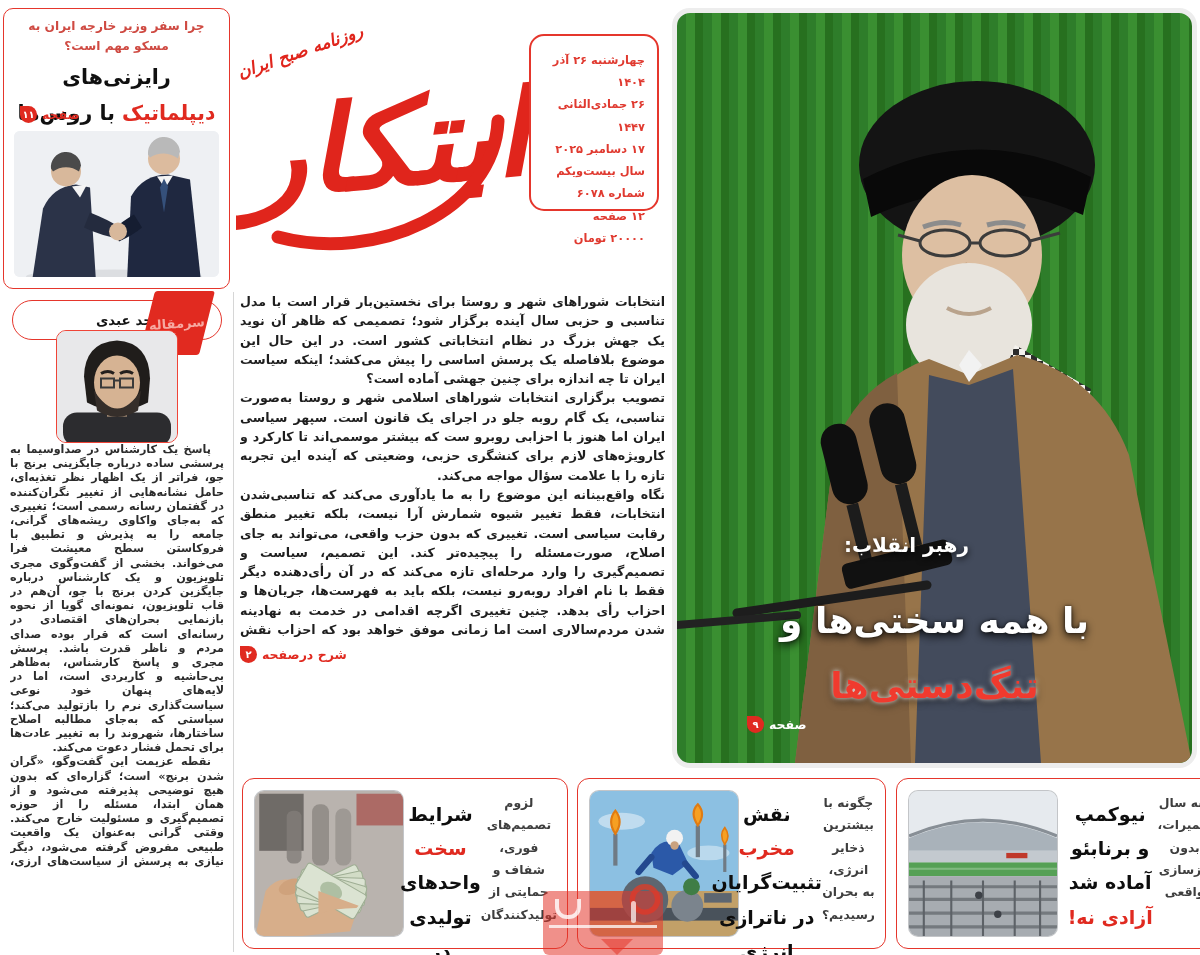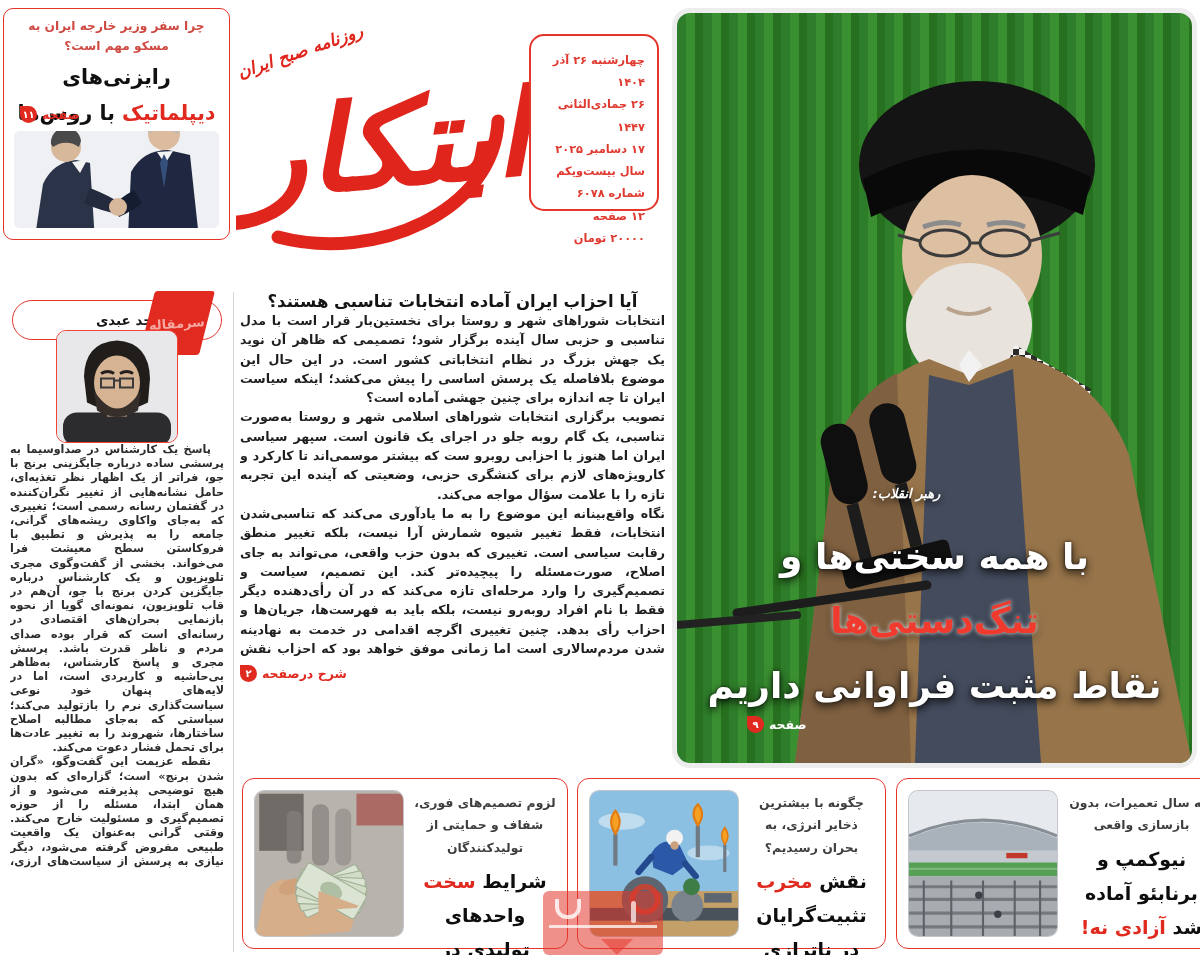--- a/index.html
+++ b/index.html
@@ -1,21 +1,21 @@
 <!DOCTYPE html>
 <html lang="fa" dir="rtl"><head>
 <meta charset="utf-8">
 <style>
   html,body{margin:0;padding:0;background:#fff;}
   *{box-sizing:border-box;}
   body{font-family:"DejaVu Sans",sans-serif;}
   #page{position:relative;width:1200px;height:955px;background:#fff;overflow:hidden;direction:rtl;}
 
   
-  .tl-box{position:absolute;left:3px;top:8px;width:227px;height:232px;border:1.5px solid #e5362c;border-radius:10px;background:#fff;padding:8px 8px 17px;}
+  .tl-box{position:absolute;left:3px;top:8px;width:227px;height:281px;border:1.5px solid #e5362c;border-radius:10px;background:#fff;padding:8px 8px 17px;}
   .tl-kicker{font-size:12.2px;font-weight:bold;color:#cf4a42;text-align:center;line-height:1.6;}
   .tl-headline{margin:4px 2px 0;font-size:20.5px;font-weight:900;color:#101010;text-align:center;line-height:1.75;}
   .red{color:#e02a20;}
   .tl-pagemark{position:absolute;left:16px;top:97px;}
   .tl-photo{position:absolute;left:10px;right:10px;top:122px;bottom:11px;border-radius:6px;overflow:hidden;background:#eef0f3;}
   .tl-photo svg{width:100%;height:100%;display:block;}
 
   
   .logo-wrap{position:absolute;left:236px;top:0;width:300px;height:290px;}
   .logo-wrap svg{width:100%;height:100%;}
@@ -45,34 +45,34 @@
   .ed-headline{margin:12px 2px 8px;font-size:15.8px;font-weight:900;color:#d6231c;text-align:center;line-height:1.85;}
   .ed-body{margin:0 4px;max-height:425px;overflow:hidden;font-size:11.2px;line-height:14.2px;font-weight:bold;color:#2c2c2c;text-align:justify;}
   .ed-body p{margin:0;text-indent:13px;}
 
   
   .photo-box{position:absolute;left:672px;top:8px;width:525px;height:760px;border:5px solid #ededed;border-radius:18px;overflow:hidden;background:
     repeating-linear-gradient(90deg,#2e7d2a 0 9px,#3a8f31 9px 18px,#27701f 18px 26px);}
   .photo-box .fig{position:absolute;inset:0;}
   .photo-box .fig svg{width:100%;height:100%;display:block;}
   .photo-caption{position:absolute;left:0;right:0;bottom:44px;text-align:center;color:#fff;z-index:4;}
-  .pc-src{font-size:13px;font-weight:bold;margin-bottom:24px;transform:translateX(-28px);text-shadow:0 2px 6px rgba(0,0,0,.85);font-style:italic;}
+  .pc-src{font-size:20px;font-weight:bold;margin-bottom:32px;transform:translateX(-28px);text-shadow:0 2px 6px rgba(0,0,0,.85);}
   .pc-line{font-size:36px;font-weight:900;line-height:1.8;text-shadow:0 3px 9px rgba(0,0,0,.9),0 0 3px rgba(0,0,0,.7);}
   .pc-line .red{color:#f03a2e;text-shadow:0 0 5px rgba(255,255,255,.85),0 3px 8px rgba(0,0,0,.55);}
   .photo-pagemark{position:absolute;left:70px;bottom:30px;z-index:5;color:#fff;}
   .photo-pagemark .pm-label{color:#fff;}
 
   
   .bbox{position:absolute;top:778px;height:171px;border:1.5px solid #e5362c;border-radius:12px;background:#fff;}
   .box-money{left:242px;width:326px;}
   .box-energy{left:577px;width:309px;}
   .box-stadium{left:896px;width:331px;}
   .bbox .bphoto{position:absolute;left:11px;top:11px;bottom:11px;width:150px;border-radius:10px;overflow:hidden;border:1px solid #55555533;background:#dfe2e5;}
   .bbox .bphoto svg{width:100%;height:100%;display:block;}
-  .btext{position:absolute;right:10px;left:170px;top:13px;bottom:9px;display:flex;flex-direction:column;}
+  .btext{position:absolute;right:10px;left:170px;top:13px;bottom:9px;display:flex;}
   .bkicker{font-size:12.4px;font-weight:bold;color:#3e3e3e;text-align:center;line-height:1.8;}
   .bheadline{margin-top:5px;font-size:19px;font-weight:900;color:#0e0e0e;text-align:center;line-height:1.8;}
 
   
   .watermark{position:absolute;left:543px;top:891px;width:120px;height:64px;background:rgba(228,52,42,.55);border-radius:6px;z-index:8;}
   .watermark::after{content:"";position:absolute;left:58px;top:48px;border:16px solid transparent;border-top-color:rgba(228,52,42,.55);}
   .wm-line{position:absolute;left:6px;right:6px;top:34px;height:3px;background:rgba(255,255,255,.75);}
   .wm-glyph{position:absolute;left:12px;top:8px;width:26px;height:20px;border:4px solid rgba(255,255,255,.8);border-top:none;border-radius:0 0 12px 12px;}
   .wm-dot{position:absolute;left:88px;top:10px;width:5px;height:22px;background:rgba(255,255,255,.7);border-radius:3px;}
 </style>
@@ -122,21 +122,20 @@
     <div>چهارشنبه ۲۶ آذر ۱۴۰۴</div>
     <div>۲۶ جمادی‌الثانی ۱۴۴۷</div>
     <div>۱۷ دسامبر ۲۰۲۵</div>
     <div>سال بیست‌ویکم</div>
     <div>شماره ۶۰۷۸</div>
     <div>۱۲ صفحه</div>
     <div>۲۰۰۰۰ تومان</div>
   </div>
 
   <section class="main-col">
-    <div class="lead-kicker">آیا احزاب ایران آماده انتخابات تناسبی هستند؟</div>
     <div class="lead-body">
       <p>انتخابات شوراهای شهر و روستا برای نخستین‌بار قرار است با مدل تناسبی و حزبی سال آینده برگزار شود؛ تصمیمی که ظاهر آن نوید یک جهش بزرگ در نظام انتخاباتی کشور است. در این حال این موضوع بلافاصله یک پرسش اساسی را پیش می‌کشد؛ اینکه سیاست ایران تا چه اندازه برای چنین جهشی آماده است؟</p>
       <p>تصویب برگزاری انتخابات شوراهای اسلامی شهر و روستا به‌صورت تناسبی، یک گام روبه جلو در اجرای یک قانون است. سپهر سیاسی ایران اما هنوز با احزابی روبرو ست که بیشتر موسمی‌اند تا کارکرد و کارویژه‌های لازم برای کنشگری حزبی، وضعیتی که آینده این تجربه تازه را با علامت سؤال مواجه می‌کند.</p>
       <p>نگاه واقع‌بینانه این موضوع را به ما یادآوری می‌کند که تناسبی‌شدن انتخابات، فقط تغییر شیوه شمارش آرا نیست، بلکه تغییر منطق رقابت سیاسی است. تغییری که بدون حزب واقعی، می‌تواند به جای اصلاح، صورت‌مسئله را پیچیده‌تر کند. این تصمیم، سیاست و تصمیم‌گیری را وارد مرحله‌ای تازه می‌کند که در آن رأی‌دهنده دیگر فقط با نام افراد روبه‌رو نیست، بلکه باید به فهرست‌ها، جریان‌ها و احزاب رأی بدهد. چنین تغییری اگرچه اقدامی در خدمت به نهادینه شدن مردم‌سالاری است اما زمانی موفق خواهد بود که احزاب نقش واقعی، اجتماعی و قابل شناسایی داشته باشند. تحقق این امر خود نیازمند وجود زیرساخت‌هایی است که هنوز با آن فاصله داریم.</p>
 
     </div>
     <div class="pagemark lead-continue">
       <span class="pm-label">شرح درصفحه</span>
       <span class="pin">
           <i>۲</i>
@@ -206,21 +205,20 @@
           <rect x="212" y="476" width="12" height="64" fill="#1c1c1c"></rect>
           <rect x="140" y="540" width="110" height="26" rx="6" fill="#111"></rect>
         </g>
         <path d="M60 600 L250 572" stroke="#1d1d1d" stroke-width="9" stroke-linecap="round"></path>
         <path d="M0 612 L120 602" stroke="#222" stroke-width="8" stroke-linecap="round"></path>
       </svg>
     </div>
     <div class="photo-caption">
       <div class="pc-src">رهبر انقلاب:</div>
       <div class="pc-line"><span>با همه سختی‌ها و </span><span class="red">تنگ‌دستی‌ها</span></div>
-      <div class="pc-line">نقاط مثبت فراوانی داریم</div>
     </div>
     <div class="pagemark photo-pagemark">
       <span class="pm-label">صفحه</span>
       <span class="pin">
           <i>۹</i>
         </span>
     </div>
   </section>
 
   <section class="bbox box-stadium">

